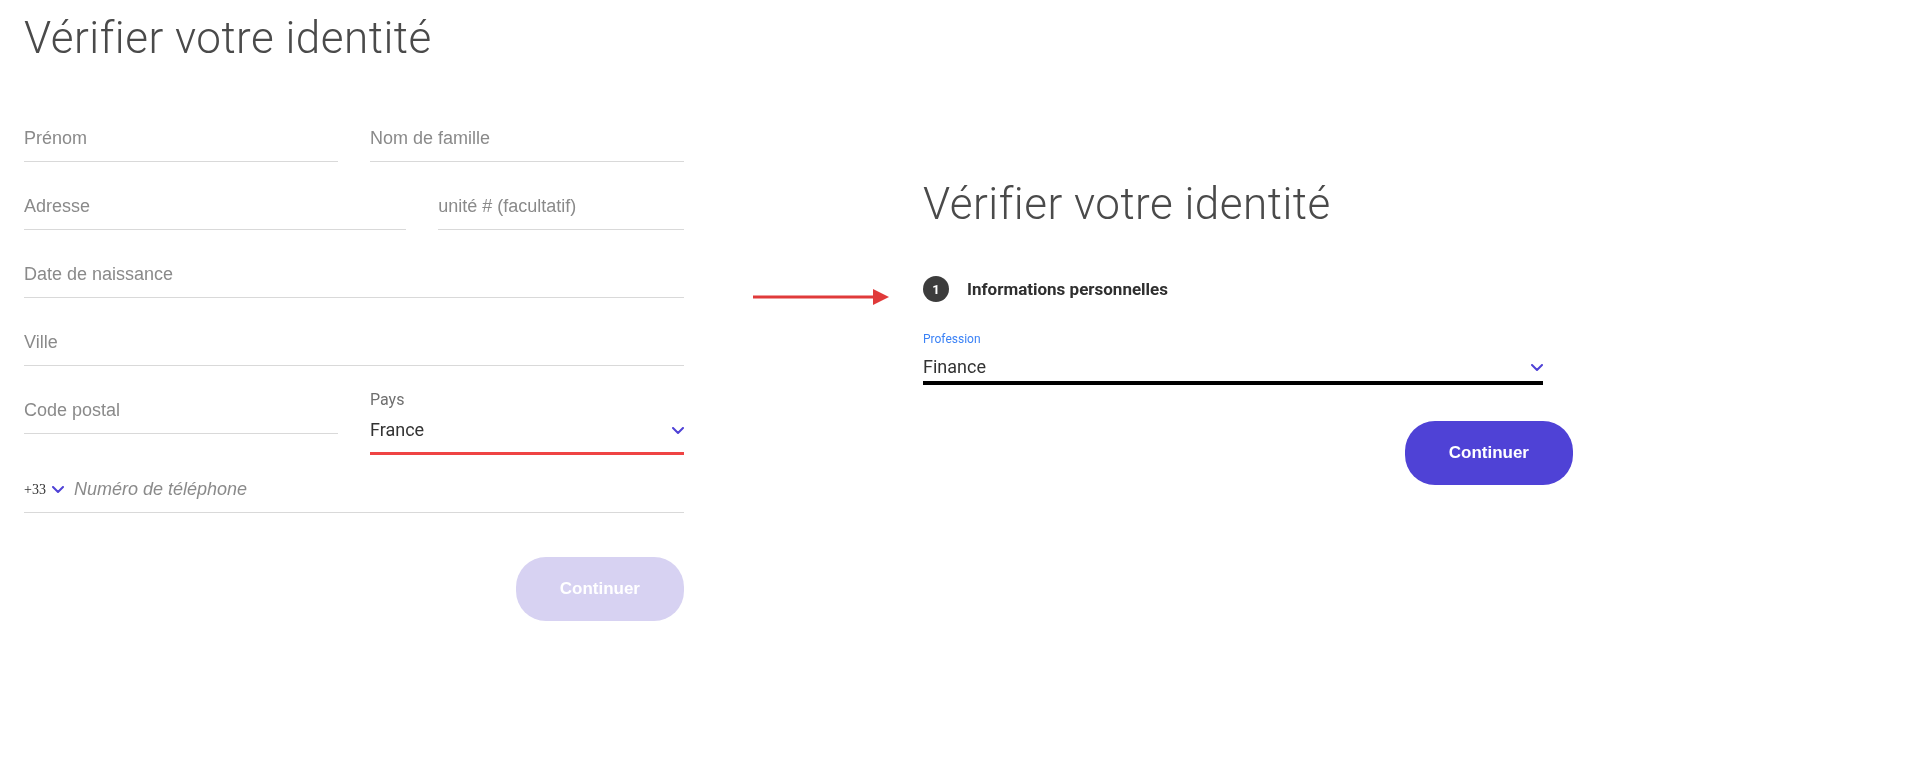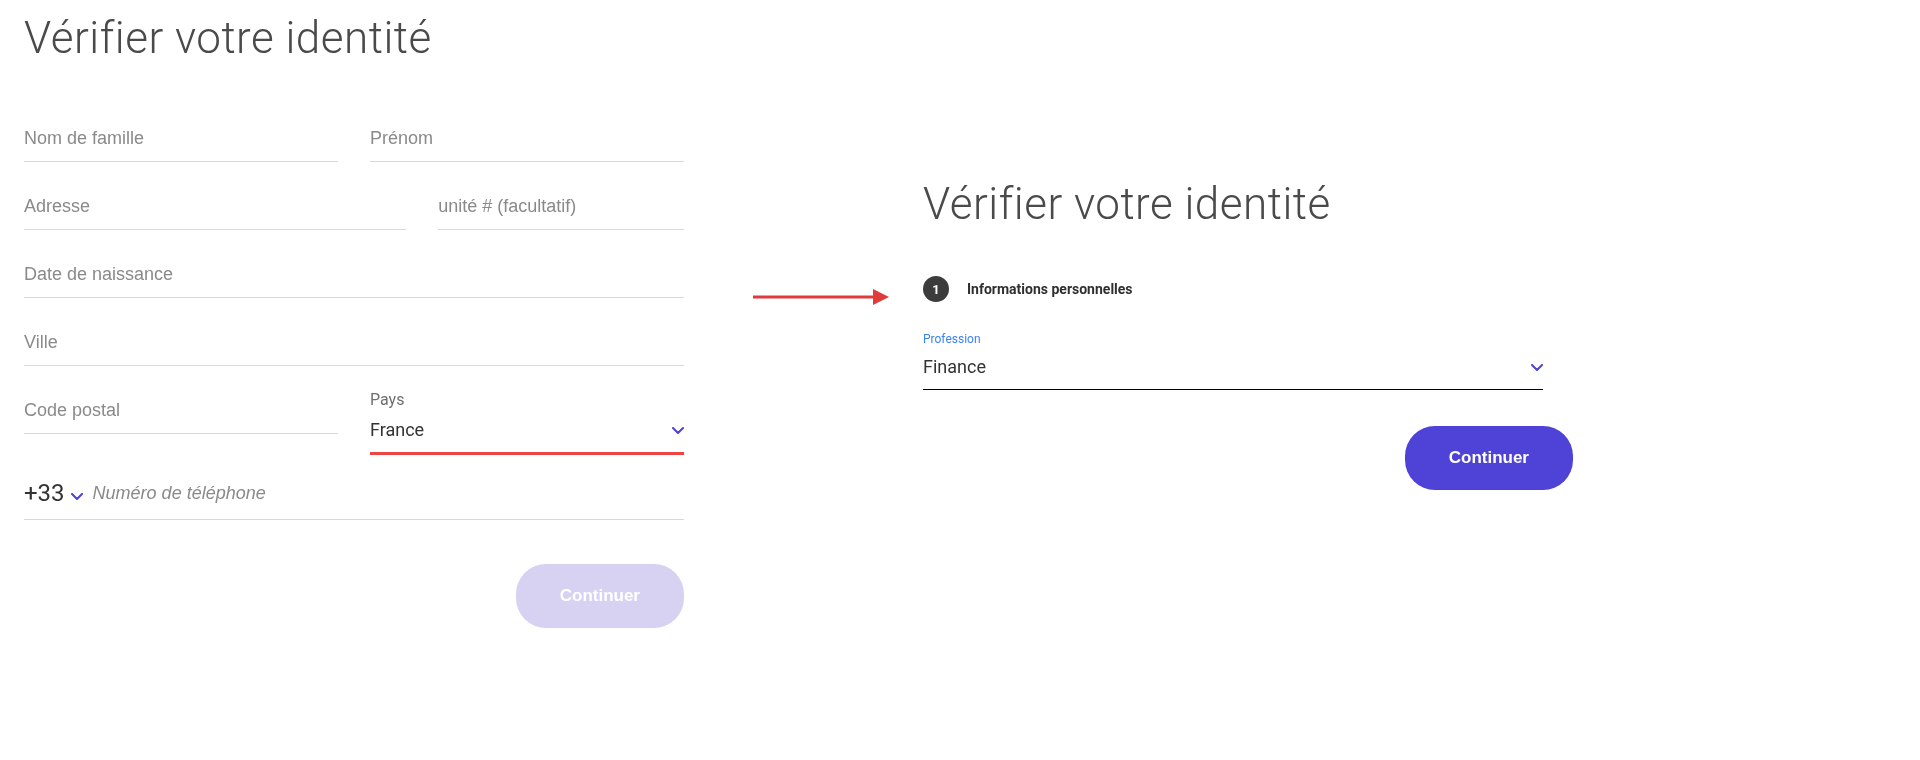--- a/index.html
+++ b/index.html
@@ -14,57 +14,57 @@
   .row { display: flex; gap: 32px; margin-bottom: 24px; }
   .field { flex: 1; position: relative; }
   .field .label { font-size: 16px; color: #6f6f6f; display:block; margin-bottom:4px;}
   .input-line { border: none; border-bottom: 1px solid #d9d9d9; width: 100%; padding: 10px 0 12px 0; font-size: 18px; color: #333; background: transparent; outline: none; }
   .input-line::placeholder { color: #8a8a8a; font-size: 18px; }
   .select-line { display:flex; align-items:center; justify-content:space-between; border-bottom:3px solid #ef4444; padding: 6px 0 12px 0; cursor:pointer;}
   .select-line .val { font-size:18px; color:#333; }
   .chevron { color: #4f42d6; font-size: 14px; }
 
   .phone-row { display:flex; align-items:center; border-bottom:1px solid #d9d9d9; padding-bottom:12px; margin-top:20px; }
-  .cc { font-size:24px; color:#333; margin-right:10px; display:flex; align-items:center; gap:6px; cursor:pointer;}
+  .cc { font-size:14px; color:#333; margin-right:10px; display:flex; align-items:center; gap:6px; cursor:pointer;font-family:Liberation Serif, serif;}
   .phone-row input { border:none; font-size:18px; outline:none; flex:1; background:transparent;font-style:italic;}
   .phone-row input::placeholder { color:#8a8a8a; }
 
   .btn { border:none; border-radius:30px; padding:22px 44px; font-size:17px; font-weight:600; cursor:pointer; }
   .btn-disabled { background:#d7d2f2; color:#fff; }
   .btn-primary { background:#4f42d6; color:#fff; }
   .btn-holder-left { display:flex; justify-content:flex-end; margin-top:44px; }
   .btn-holder-right { display:flex; justify-content:flex-end; margin-top:36px; }
 
   
   .panel-right .title-big { margin-bottom:46px; }
   .step-row { display:flex; align-items:center; gap:18px; margin-bottom:30px;}
   .step-badge { width:26px; height:26px; border-radius:50%; background:#3c3c3c; color:#fff; font-size:13px; font-weight:700; display:flex; align-items:center; justify-content:center; }
-  .step-label { font-size:14px; font-weight:700; color:#2f2f2f; }
+  .step-label { font-size:17px; font-weight:700; color:#2f2f2f; }
   .profession-field .label { font-size:12px; color:#3b82f6; margin-bottom:6px; display:block;}
-  .profession-line { display:flex; align-items:center; justify-content:space-between; border-bottom:1px solid #000000; padding:4px 0 12px 0; cursor:pointer; width:620px;}
+  .profession-line { display:flex; align-items:center; justify-content:space-between; border-bottom:4px solid #000000; padding:4px 0 4px 0; cursor:pointer; width:620px;}
   .profession-line .val { font-size:18px; color:#333; }
 
   
   .arrow { position:absolute; left:735px; top:282px; width:140px; height:30px; }
   .arrow svg { width:140px; height:30px; }
 </style>
 </head>
 <body>
 
 <div class="wrap">
 
   <div class="panel-left">
     <h1 class="title-big">Vérifier votre identité</h1>
 
     <div class="row">
       <div class="field">
-        <input class="input-line" placeholder="Nom de famille" style="">
+        <input class="input-line" placeholder="Prénom" style="">
       </div>
       <div class="field">
-        <input class="input-line" placeholder="Prénom" style="">
+        <input class="input-line" placeholder="Nom de famille" style="">
       </div>
     </div>
 
     <div class="row">
       <div class="field" style="flex:1.4">
         <input class="input-line" placeholder="Adresse" style="">
       </div>
       <div class="field" style="flex:0.9">
         <input class="input-line" placeholder="unité # (facultatif)" style="">
       </div>

